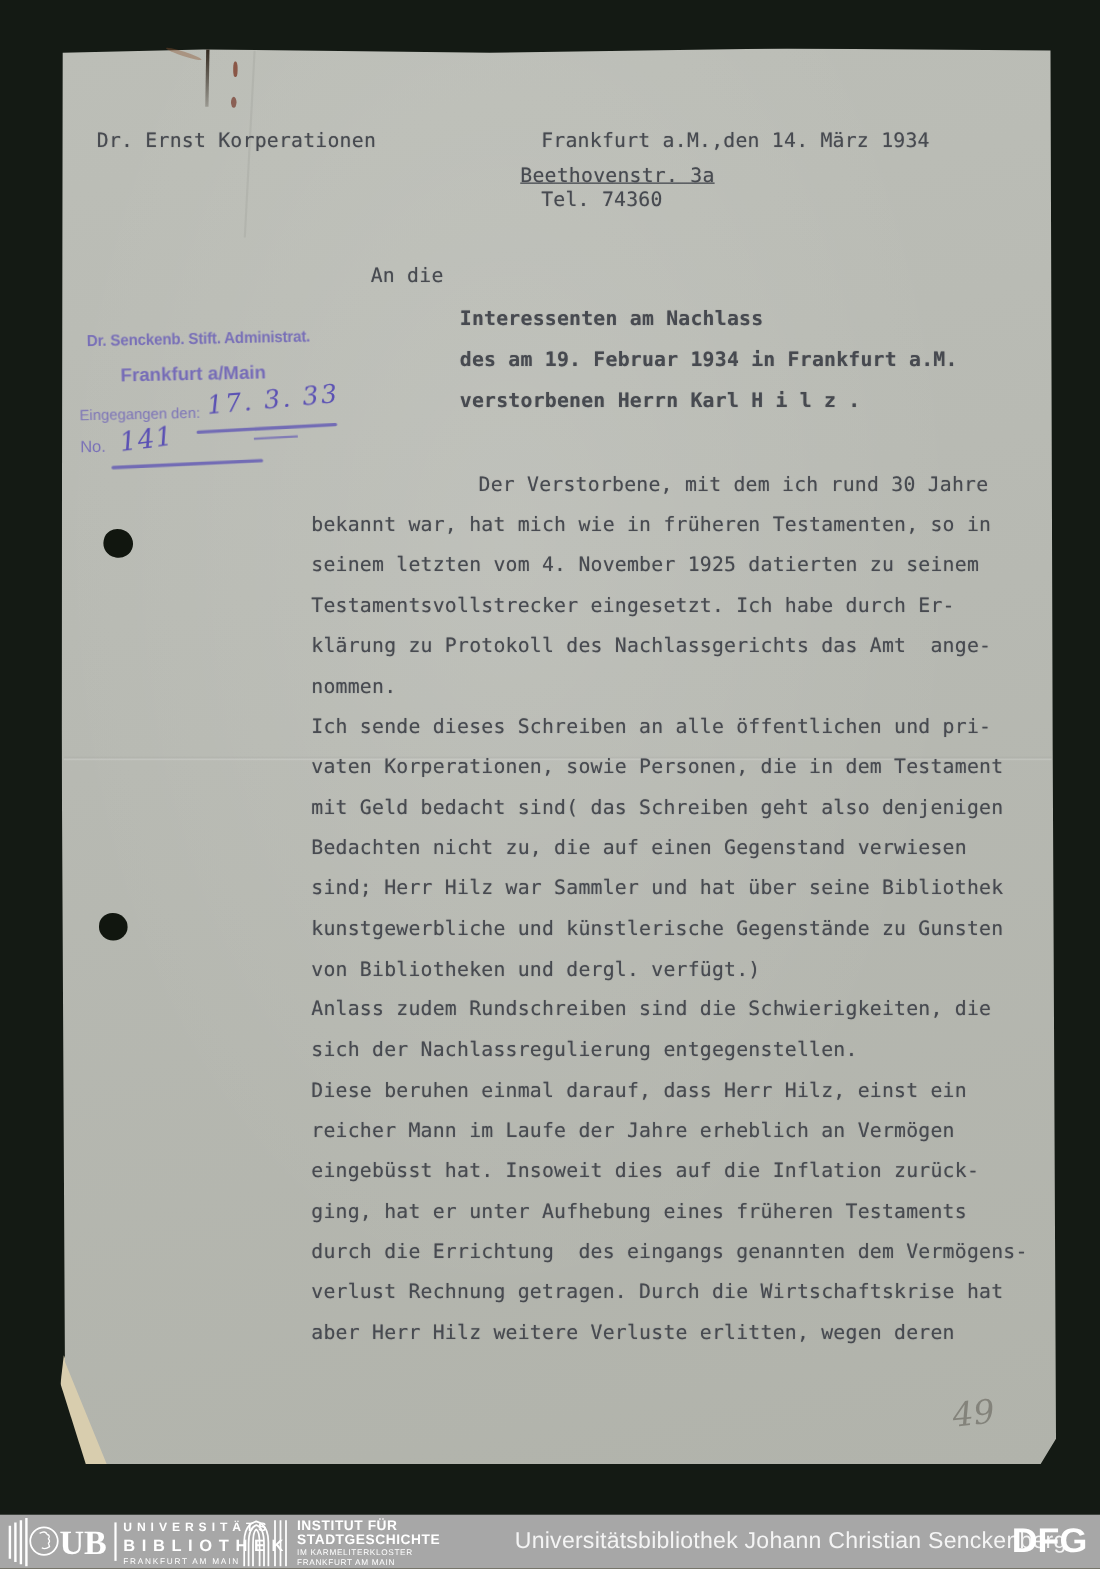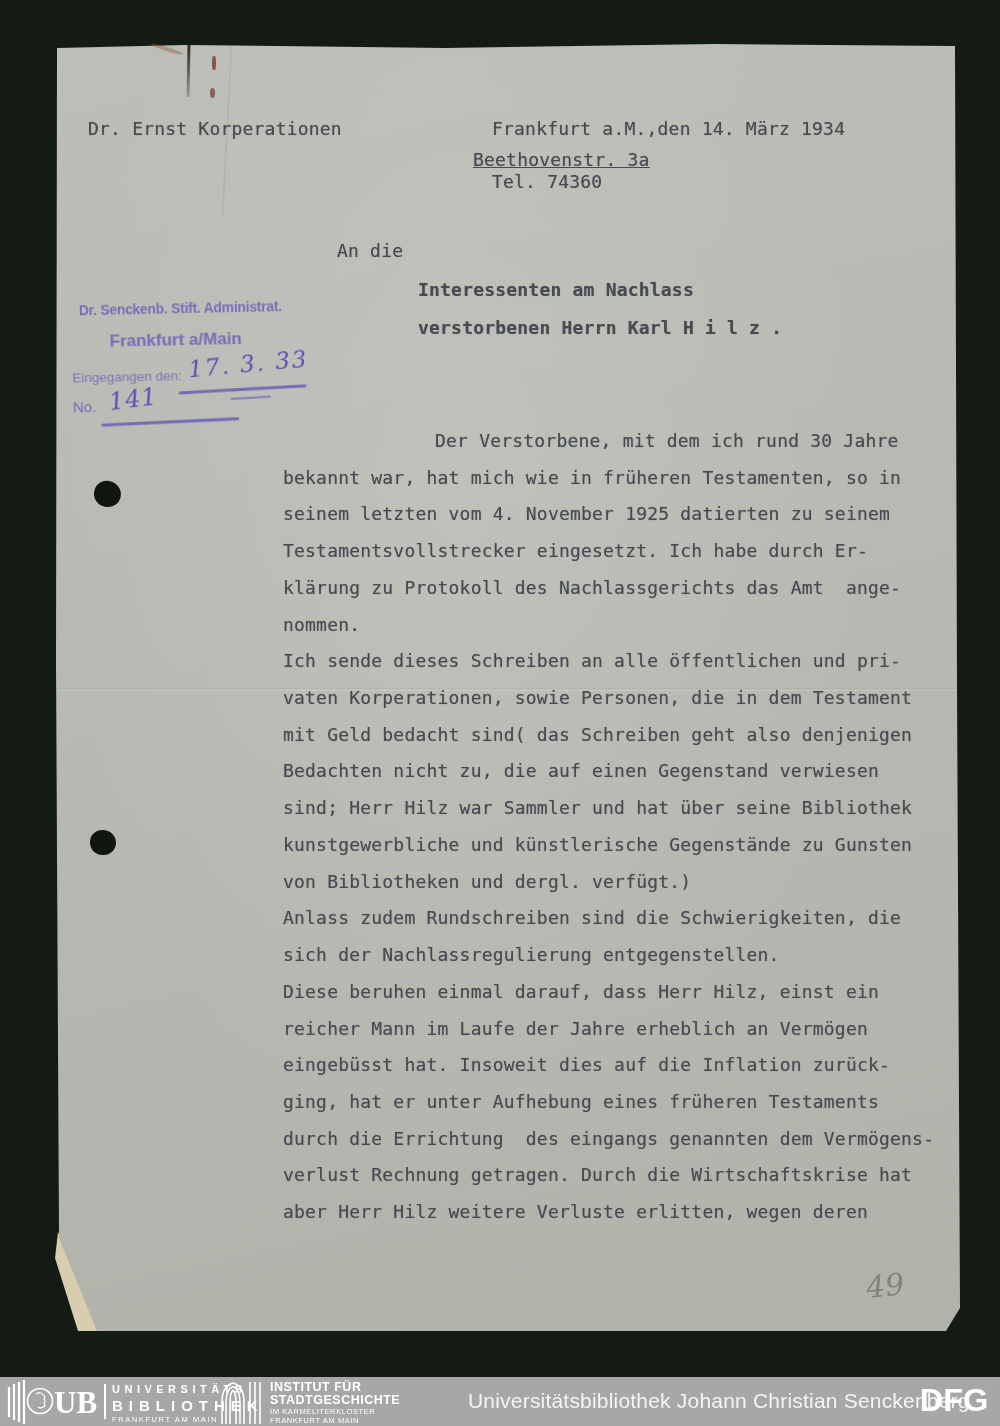--- a/index.html
+++ b/index.html
@@ -114,21 +114,21 @@
 <div class="rust-c"></div>
 <div class="punch-hole hole-top"></div>
 <div class="punch-hole hole-bottom"></div>
 
 <div class="typed sender">Dr. Ernst Korperationen</div>
 <div class="typed dateline">Frankfurt a.M.,den 14. März 1934</div>
 <div class="typed street">Beethovenstr. 3a</div>
 <div class="typed phone">Tel. 74360</div>
 
 <div class="typed salutation">An die</div>
-<div class="typed recipient-block"><div class="r-line">Interessenten am Nachlass</div><div class="r-line">verstorbenen Herrn Karl H i l z .</div></div>
+<div class="typed recipient-block"><div class="r-line">Interessenten am Nachlass</div><div class="r-line">des am 19. Februar 1934 in Frankfurt a.M.</div><div class="r-line">verstorbenen Herrn Karl H i l z .</div></div>
 
 <div class="stamp">
   <div class="s1">Dr. Senckenb. Stift. Administrat.</div>
   <div class="s2">Frankfurt a/Main</div>
   <div class="s3-label">Eingegangen den:</div>
   <div class="date-hand hand">17. 3. 33</div>
   <div class="u1"></div>
   <div class="u1b"></div>
   <div class="s4-label">No.</div>
   <div class="no-hand hand">141</div>

